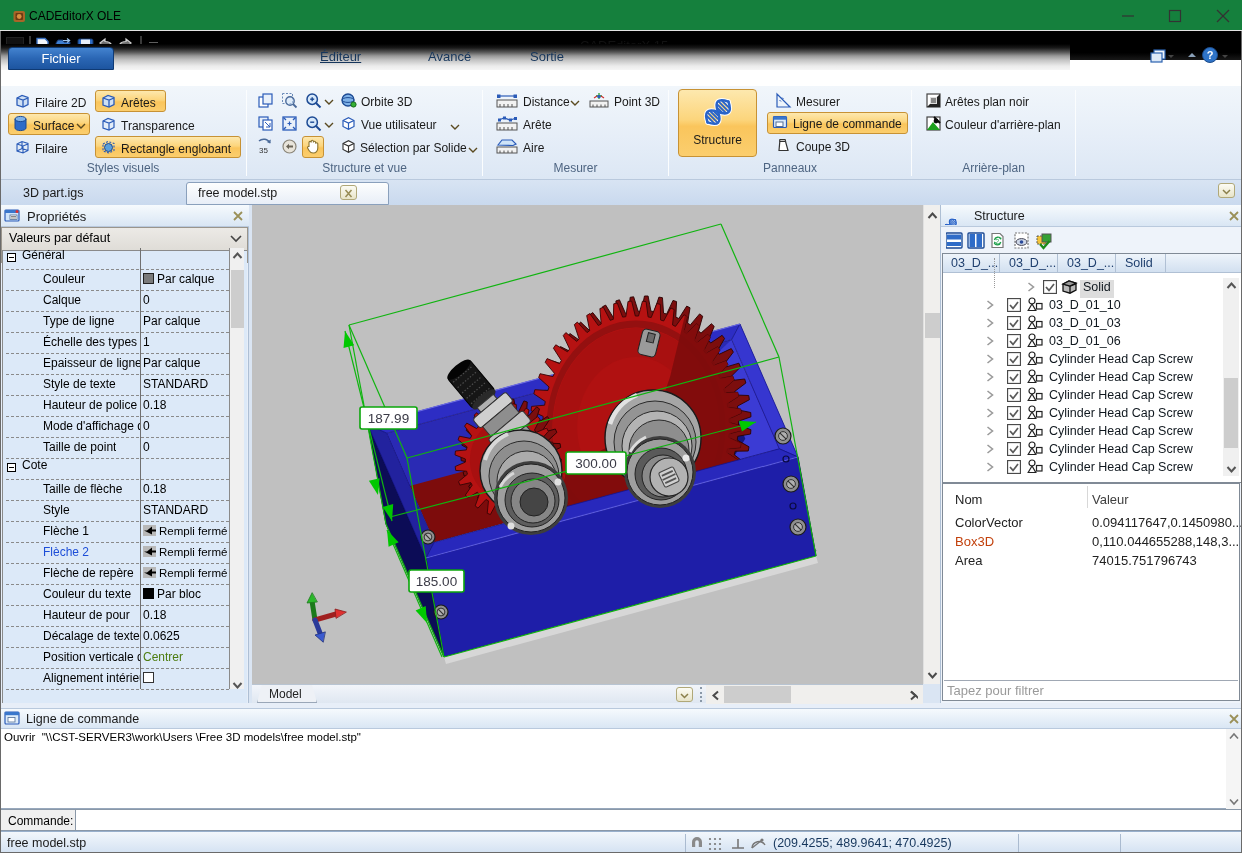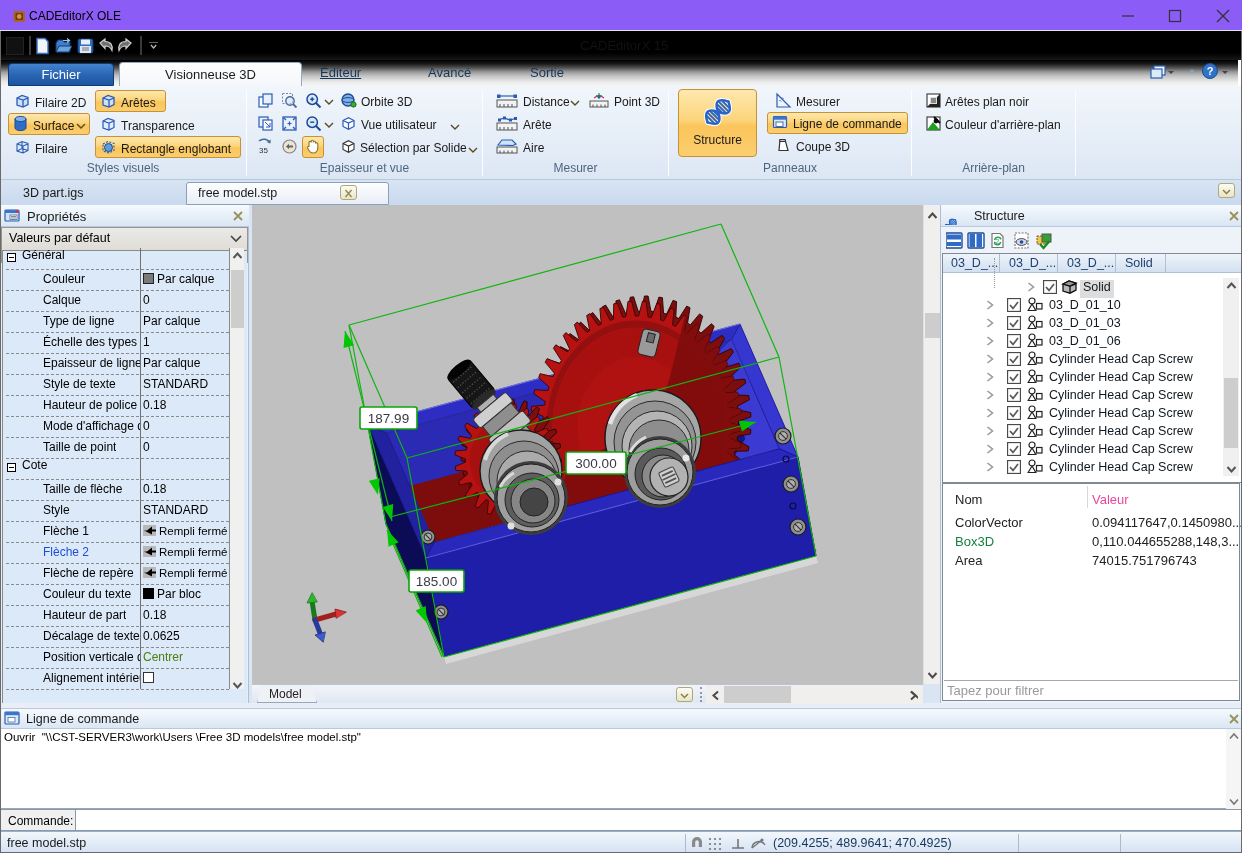--- a/index.html
+++ b/index.html
@@ -5,21 +5,21 @@
 .abs{position:absolute;}
 #app{position:relative;width:1242px;height:853px;}
 .orangebtn{background:linear-gradient(#fde8ae,#fcd57c 45%,#fac55c 55%,#fbce6e);border:1px solid #c79235;border-radius:3px;}
 .rlabel{font-size:12px;color:#1a1a1a;}
 .grouplabel{font-size:12px;color:#4e6582;text-align:center;position:absolute;}
 .dashline{position:absolute;left:6px;width:223px;border-top:1px dashed #8a8a8a;height:0;}
 .treerow{position:absolute;height:18px;font-size:12.5px;color:#10181f;white-space:nowrap;}
 </style></head><body>
 <div id="app">
 
-<div class="abs" style="left:0;top:0;width:1242px;height:31px;background:#8b5cf6;border-bottom:1px solid #e4e4e4;">
+<div class="abs" style="left:0;top:0;width:1242px;height:31px;background:#15803d;border-bottom:1px solid #e4e4e4;">
  <svg class="abs" style="left:13px;top:10px" width="13" height="13">
    <rect x="0.5" y="1" width="11.5" height="11" rx="2" fill="#a86528"></rect>
    <rect x="2.5" y="3" width="7.5" height="7" rx="1" fill="#6e3a12"></rect>
    <circle cx="6.2" cy="6.5" r="2.4" fill="#d89040"></circle>
  </svg>
  <div class="abs" style="left:29px;top:9px;font-size:12px;color:#000;">CADEditorX OLE</div>
  <svg class="abs" style="left:1112px;top:8px" width="120" height="16">
    <line x1="10" y1="8" x2="22" y2="8" stroke="#333" stroke-width="1.2"></line>
    <rect x="57.5" y="2.5" width="11" height="11" fill="none" stroke="#333" stroke-width="1.2"></rect>
    <line x1="105" y1="2" x2="117" y2="14" stroke="#333" stroke-width="1.2"></line>
@@ -48,44 +48,43 @@
 
    <path d="M95 6 l-5 -4 v2.5 c-6 0 -8 4 -7 9 c1.5 -3.5 3 -4.5 7 -4.5 v2.5 z" fill="#707070" stroke="#cfcfcf" stroke-width="1.2"></path>
  </svg>
  <div class="abs" style="left:140px;top:5px;width:2px;height:19px;background:#3a3a3a;"></div>
  <svg class="abs" style="left:148px;top:11px" width="12" height="8">
         <path d="M1 0 h9 M3 3 l2.6 3 l2.6 -3" fill="none" stroke="#bbb" stroke-width="1.2"></path>
       </svg>
  <div class="abs" style="left:580px;top:7px;font-size:13px;color:#121212;">CADEditorX 15</div>
 </div>
 
-<div class="abs" style="left:0;top:60px;width:1238px;height:26px;background:linear-gradient(#000 0%,#1a1a1a 15%,#555 31%,#999 46%,#c4c4c4 62%,#ececec 85%,#f5f5f5);">
+<div class="abs" style="left:0;top:44px;width:1070px;height:26px;background:linear-gradient(#000 0%,#1a1a1a 15%,#555 31%,#999 46%,#c4c4c4 62%,#ececec 85%,#f5f5f5);">
  <div class="abs" style="left:8px;top:3px;width:106px;height:23px;background:linear-gradient(#4383cf,#2a66b4 50%,#1d55a0);border:1px solid #0f3a74;border-radius:4px 4px 0 0;color:#fff;font-size:13px;text-align:center;line-height:22px;">Fichier</div>
- <div class="abs" style="left:119px;top:2px;width:183px;height:24px;background:linear-gradient(#fdfdfd,#f4f7fb);border:1px solid #98a8bc;border-bottom:0;border-radius:4px 4px 0 0;color:#1a1a1a;font-size:13px;text-align:center;line-height:23px;">Visionneuse 3D</div>
  <div class="abs" style="left:320px;top:5px;color:#16365c;font-size:13px;text-decoration:underline;">Éditeur</div>
  <div class="abs" style="left:428px;top:5px;color:#16365c;font-size:13px;">Avancé</div>
  <div class="abs" style="left:530px;top:5px;color:#16365c;font-size:13px;">Sortie</div>
  <svg class="abs" style="left:1150px;top:3px" width="88" height="20">
    <rect x="4" y="3" width="11" height="9" fill="#eef4fb" stroke="#2a62b0" stroke-width="1.2"></rect>
    <rect x="1" y="6" width="11" height="9" fill="#dce9f8" stroke="#2a62b0" stroke-width="1.2"></rect>
    <path d="M18 8 l3 3 l3 -3" fill="#444"></path>
    <path d="M38 10 l4 -4 l4 4 z" fill="#8aa0b8"></path>
    <circle cx="60" cy="8" r="7.5" fill="#2f74c8" stroke="#1c4c8c"></circle>
    <text x="60" y="12" font-size="11" font-weight="bold" fill="#fff" text-anchor="middle">?</text>
    <path d="M72 8 l3 3 l3 -3" fill="#444"></path>
  </svg>
 </div>
 <div class="abs" style="left:0;top:86px;width:1242px;height:94px;background:linear-gradient(#f1f6fb,#e6eef8 55%,#dce7f4);border-bottom:1px solid #b9c9dd;"></div>
 <div class="abs" style="left:246px;top:90px;width:1px;height:86px;background:linear-gradient(#d3dfee,#b9c9de);border-right:1px solid #fbfdfe;"></div>
 <div class="abs" style="left:482px;top:90px;width:1px;height:86px;background:linear-gradient(#d3dfee,#b9c9de);border-right:1px solid #fbfdfe;"></div>
 <div class="abs" style="left:668px;top:90px;width:1px;height:86px;background:linear-gradient(#d3dfee,#b9c9de);border-right:1px solid #fbfdfe;"></div>
 <div class="abs" style="left:911px;top:90px;width:1px;height:86px;background:linear-gradient(#d3dfee,#b9c9de);border-right:1px solid #fbfdfe;"></div>
 <div class="abs" style="left:1075px;top:90px;width:1px;height:86px;background:linear-gradient(#d3dfee,#b9c9de);border-right:1px solid #fbfdfe;"></div>
 <div class="abs grouplabel" style="left:0;top:161px;width:246px;">Styles visuels</div>
-<div class="abs grouplabel" style="left:247px;top:161px;width:235px;">Epaisseur et vue</div>
+<div class="abs grouplabel" style="left:247px;top:161px;width:235px;">Structure et vue</div>
 <div class="abs grouplabel" style="left:483px;top:161px;width:185px;">Mesurer</div>
 <div class="abs grouplabel" style="left:669px;top:161px;width:242px;">Panneaux</div>
 <div class="abs grouplabel" style="left:912px;top:161px;width:163px;">Arrière-plan</div>
 
  <div class="abs" style="left:14px;top:93px;"><svg width="17" height="17" viewBox="0 0 17 17">
         <path d="M3 5 l5 -2.5 l6 2 v7 l-5 2.5 l-6 -2 z" fill="#cfe0f4" stroke="#2a5bb8" stroke-width="1.3"></path>
         <path d="M3 5 l6 2 l5 -2 M9 7 v7" fill="none" stroke="#2a5bb8" stroke-width="1.3"></path>
       </svg></div>
     <div class="abs rlabel" style="left:35px;top:96px;">Filaire 2D</div>
  <div class="abs orangebtn" style="left:95px;top:90px;width:71px;height:22px;"></div>
@@ -372,21 +371,21 @@
         <rect x="0" y="0" width="13" height="11" fill="#b8b8b8"></rect>
         <path d="M1 5.5 h3 l5 -4 v8 z" fill="#000"></path>
         <rect x="9" y="4.5" width="4" height="2" fill="#000"></rect>
       </svg>
       <div class="abs" style="left:159px;top:567px;font-size:11.5px;color:#000;">Rempli fermé</div>
       <div class="dashline" style="top:563px;"></div>
       <div class="abs" style="left:43px;top:587px;font-size:12px;color:#000;white-space:nowrap;overflow:hidden;max-width:97px;">Couleur du texte</div>
       <div class="abs" style="left:143px;top:588px;width:11px;height:11px;background:#000;"></div>
       <div class="abs" style="left:157px;top:587px;font-size:12px;color:#000;">Par bloc</div>
       <div class="dashline" style="top:584px;"></div>
-      <div class="abs" style="left:43px;top:608px;font-size:12px;color:#000;white-space:nowrap;overflow:hidden;max-width:97px;">Hauteur de part</div>
+      <div class="abs" style="left:43px;top:608px;font-size:12px;color:#000;white-space:nowrap;overflow:hidden;max-width:97px;">Hauteur de pour</div>
       <div class="abs" style="left:143px;top:608px;font-size:12px;color:#000;white-space:nowrap;">0.18</div>
       <div class="dashline" style="top:605px;"></div>
       <div class="abs" style="left:43px;top:629px;font-size:12px;color:#000;white-space:nowrap;overflow:hidden;max-width:97px;">Décalage de texte</div>
       <div class="abs" style="left:143px;top:629px;font-size:12px;color:#000;white-space:nowrap;">0.0625</div>
       <div class="dashline" style="top:626px;"></div>
       <div class="abs" style="left:43px;top:650px;font-size:12px;color:#000;white-space:nowrap;overflow:hidden;max-width:97px;">Position verticale d(</div>
       <div class="abs" style="left:143px;top:650px;font-size:12px;color:#4d7c0f;white-space:nowrap;">Centrer</div>
       <div class="dashline" style="top:647px;"></div>
       <div class="abs" style="left:43px;top:671px;font-size:12px;color:#000;white-space:nowrap;overflow:hidden;max-width:97px;">Alignement intérieu(</div>
       <div class="abs" style="left:143px;top:672px;width:11px;height:11px;background:#fff;border:1px solid #333;"></div>
@@ -606,25 +605,25 @@
         <path d="M1.5 7 l4 -4.5 l4 4.5" fill="none" stroke="#555" stroke-width="2"></path>
       </svg>
  <div class="abs" style="left:1px;top:100px;width:14px;height:70px;background:#cdcdcd;"></div>
  <svg class="abs" style="left:3px;top:186px" width="11" height="10">
         <path d="M1.5 3 l4 4.5 l4 -4.5" fill="none" stroke="#555" stroke-width="2"></path>
       </svg>
 </div>
 
 <div class="abs" style="left:942px;top:483px;width:298px;height:218px;background:#fff;border:1px solid #808a96;">
  <div class="abs" style="left:12px;top:8px;font-size:13px;color:#222;">Nom</div>
- <div class="abs" style="left:149px;top:8px;font-size:13px;color:#ec4899;">Valeur</div>
+ <div class="abs" style="left:149px;top:8px;font-size:13px;color:#404040;">Valeur</div>
  <div class="abs" style="left:144px;top:2px;width:1px;height:22px;background:#d8d8d8;"></div>
  <div class="abs" style="left:12px;top:31px;font-size:13px;color:#222;">ColorVector</div>
  <div class="abs" style="left:149px;top:31px;font-size:13px;color:#222;">0.094117647,0.1450980...</div>
- <div class="abs" style="left:12px;top:50px;font-size:13px;color:#15803d;">Box3D</div>
+ <div class="abs" style="left:12px;top:50px;font-size:13px;color:#c2410c;">Box3D</div>
  <div class="abs" style="left:149px;top:50px;font-size:13px;color:#222;">0,110.044655288,148,3...</div>
  <div class="abs" style="left:12px;top:69px;font-size:13px;color:#222;">Area</div>
  <div class="abs" style="left:149px;top:69px;font-size:13px;color:#222;">74015.751796743</div>
  <div class="abs" style="left:1px;top:196px;width:294px;height:19px;border-top:1px solid #a0a8b4;background:#fff;">
   <div class="abs" style="left:3px;top:2px;font-size:13px;color:#9a9a9a;">Tapez pour filtrer</div>
  </div>
 </div>
 
 <div class="abs" style="left:0;top:703px;width:1242px;height:130px;background:#e7eef8;">
  <div class="abs" style="left:0;top:5px;width:1242px;height:21px;background:linear-gradient(#f6fafd,#d9e6f4);border-top:1px solid #b9c9dd;border-bottom:1px solid #b9c9dd;">

